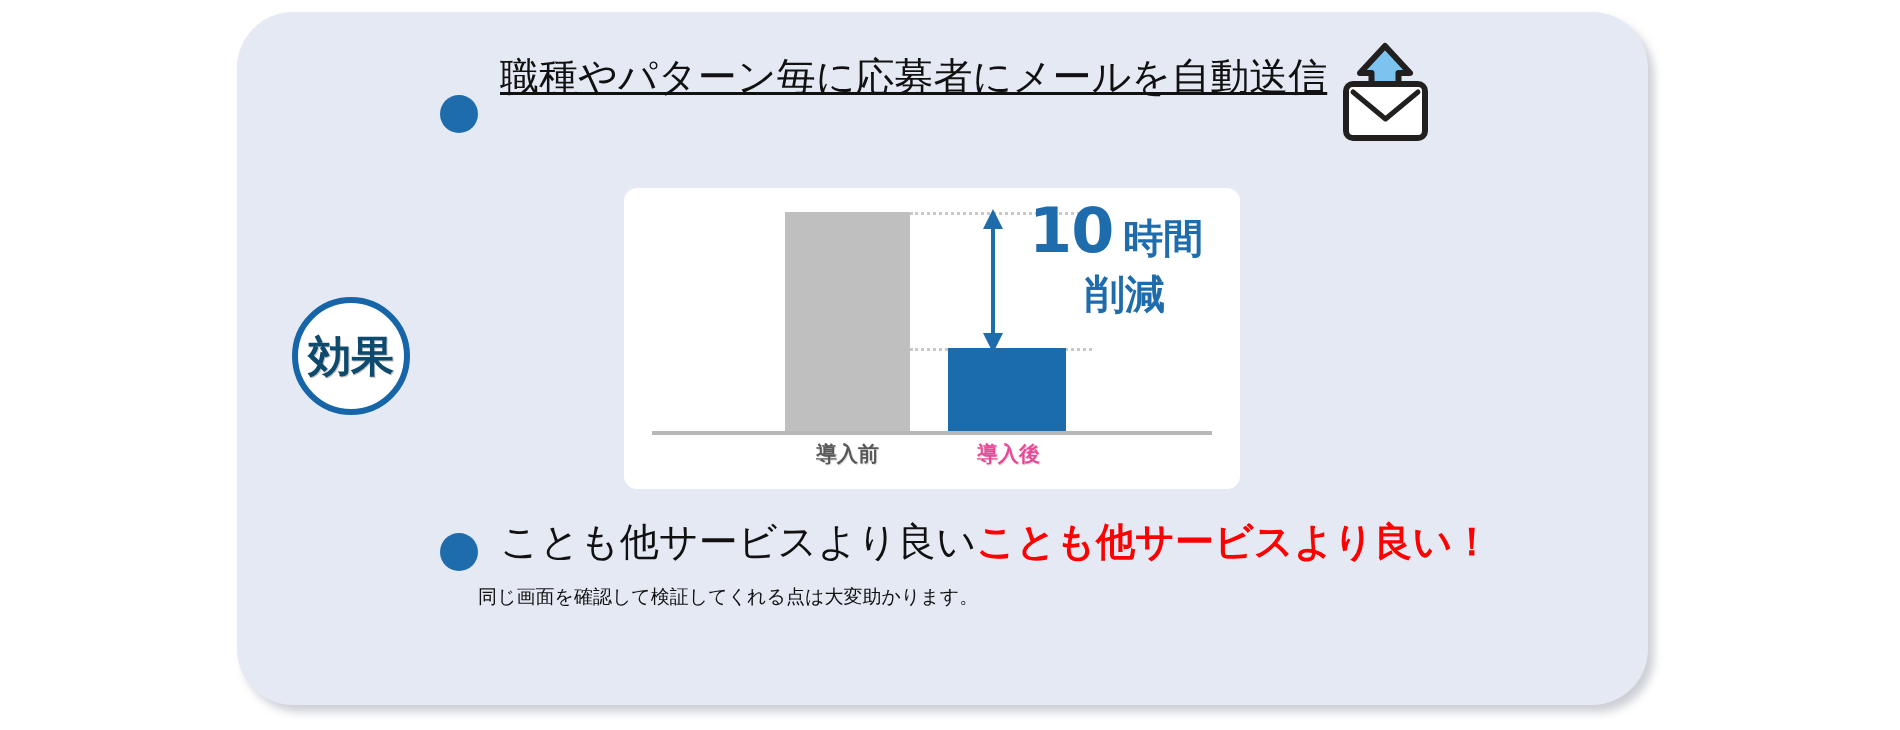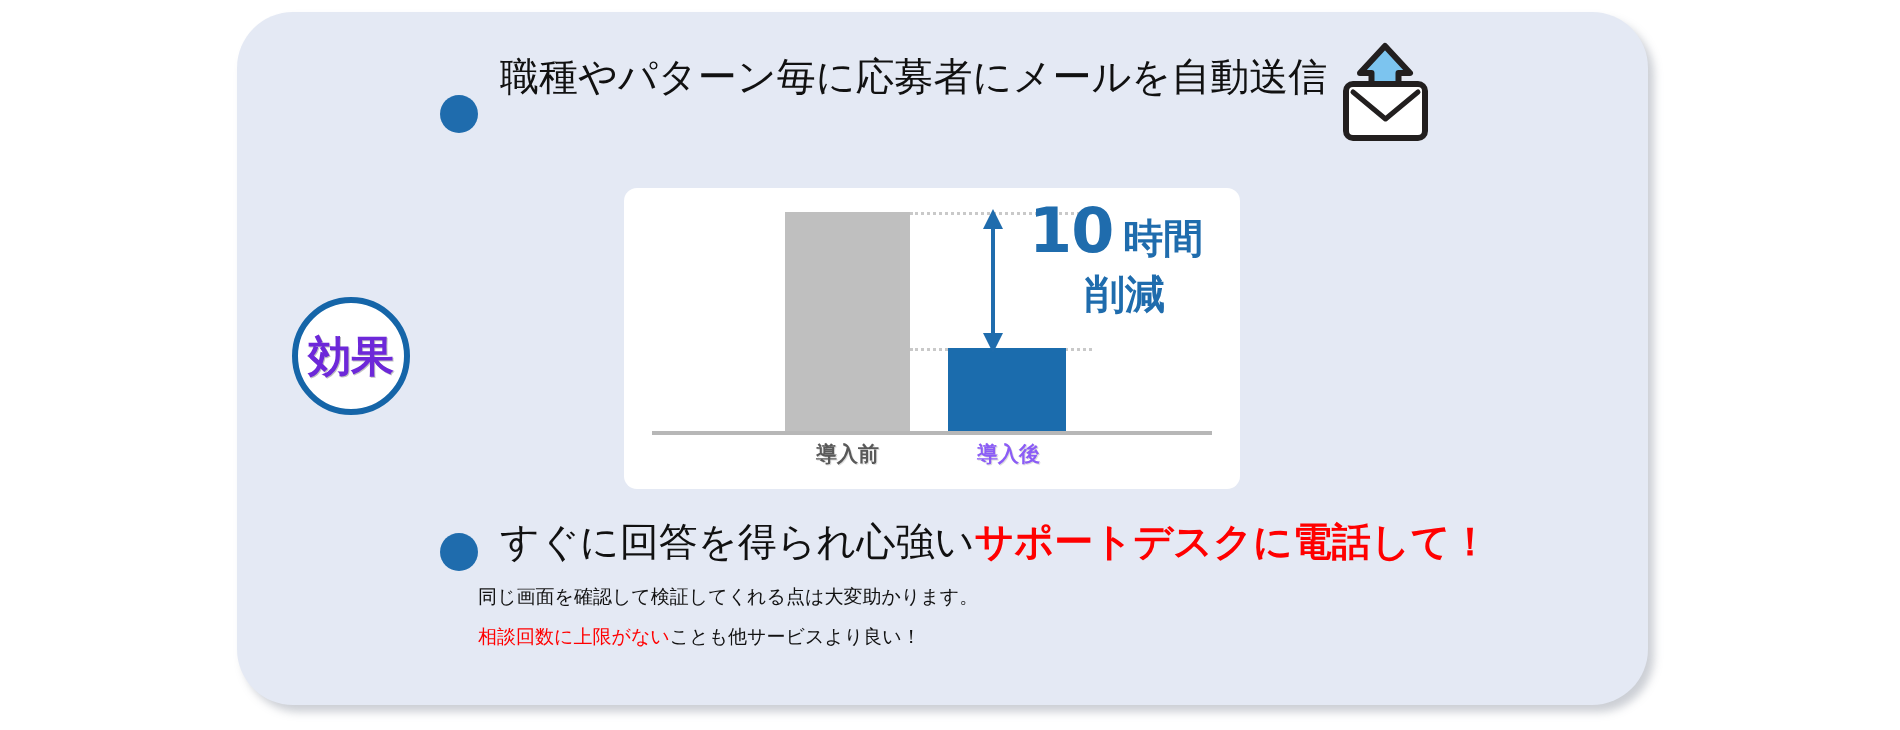--- a/index.html
+++ b/index.html
@@ -46,21 +46,21 @@
     border: 6px solid #1565a8;
     box-sizing: border-box;
     display: flex;
     align-items: center;
     justify-content: center;
   }
   #effect-badge .badge-label {
     font-family: "DejaVu Sans", sans-serif;
     font-size: 43px;
     font-weight: bold;
-    color: #6d28d9;
+    color: #0c4a6e;
     letter-spacing: 0px;
     line-height: 1;
     text-shadow: 1px 1px 0 rgba(140,140,140,0.55);
   }
 
   
   .bullet-dot {
     position: absolute;
     width: 38px;
     height: 38px;
@@ -74,20 +74,21 @@
     left: 500px;
     top: 53px;
     width: 840px;
   }
   #headline-1 .line {
     font-family: "DejaVu Sans", sans-serif;
     font-size: 39px;
     line-height: 47px;
     color: #111111;
     white-space: nowrap;
+    text-decoration: underline;
   }
   #headline-1 .line-2 {
     font-weight: bold;
     font-size: 38px;
   }
   .red {
     color: #ff0000;
   }
   .strong-black {
     color: #111111;
@@ -216,21 +217,21 @@
     text-shadow: 1px 1px 0 rgba(190,190,190,0.5);
   }
   #cat-before {
     left: 151px;
     width: 145px;
     color: #595959;
   }
   #cat-after {
     left: 312px;
     width: 145px;
-    color: #8b5cf6;
+    color: #ec4899;
   }
 
   
   #headline-2 {
     position: absolute;
     left: 500px;
     top: 518px;
     width: 900px;
   }
   #headline-2 .line {
@@ -313,21 +314,20 @@
 
       <div id="cat-before" class="cat-label">導入前</div>
       <div id="cat-after" class="cat-label">導入後</div>
 
     </div>
   </div>
 
   <div class="bullet-dot" style="left:440px; top:533px;"></div>
 
   <div id="headline-2">
-    <div class="line"><span>すぐに回答を得られ心強い</span><span class="red">サポートデスクに電話して！</span></div>
+    <div class="line"><span>ことも他サービスより良い</span><span class="red">ことも他サービスより良い！</span></div>
   </div>
 
   <div id="sub-text">
     <div class="line">同じ画面を確認して検証してくれる点は大変助かります。</div>
-    <div class="line"><span class="red">相談回数に上限がない</span><span>ことも他サービスより良い！</span></div>
   </div>
 
 </div>
 
 </body></html>

